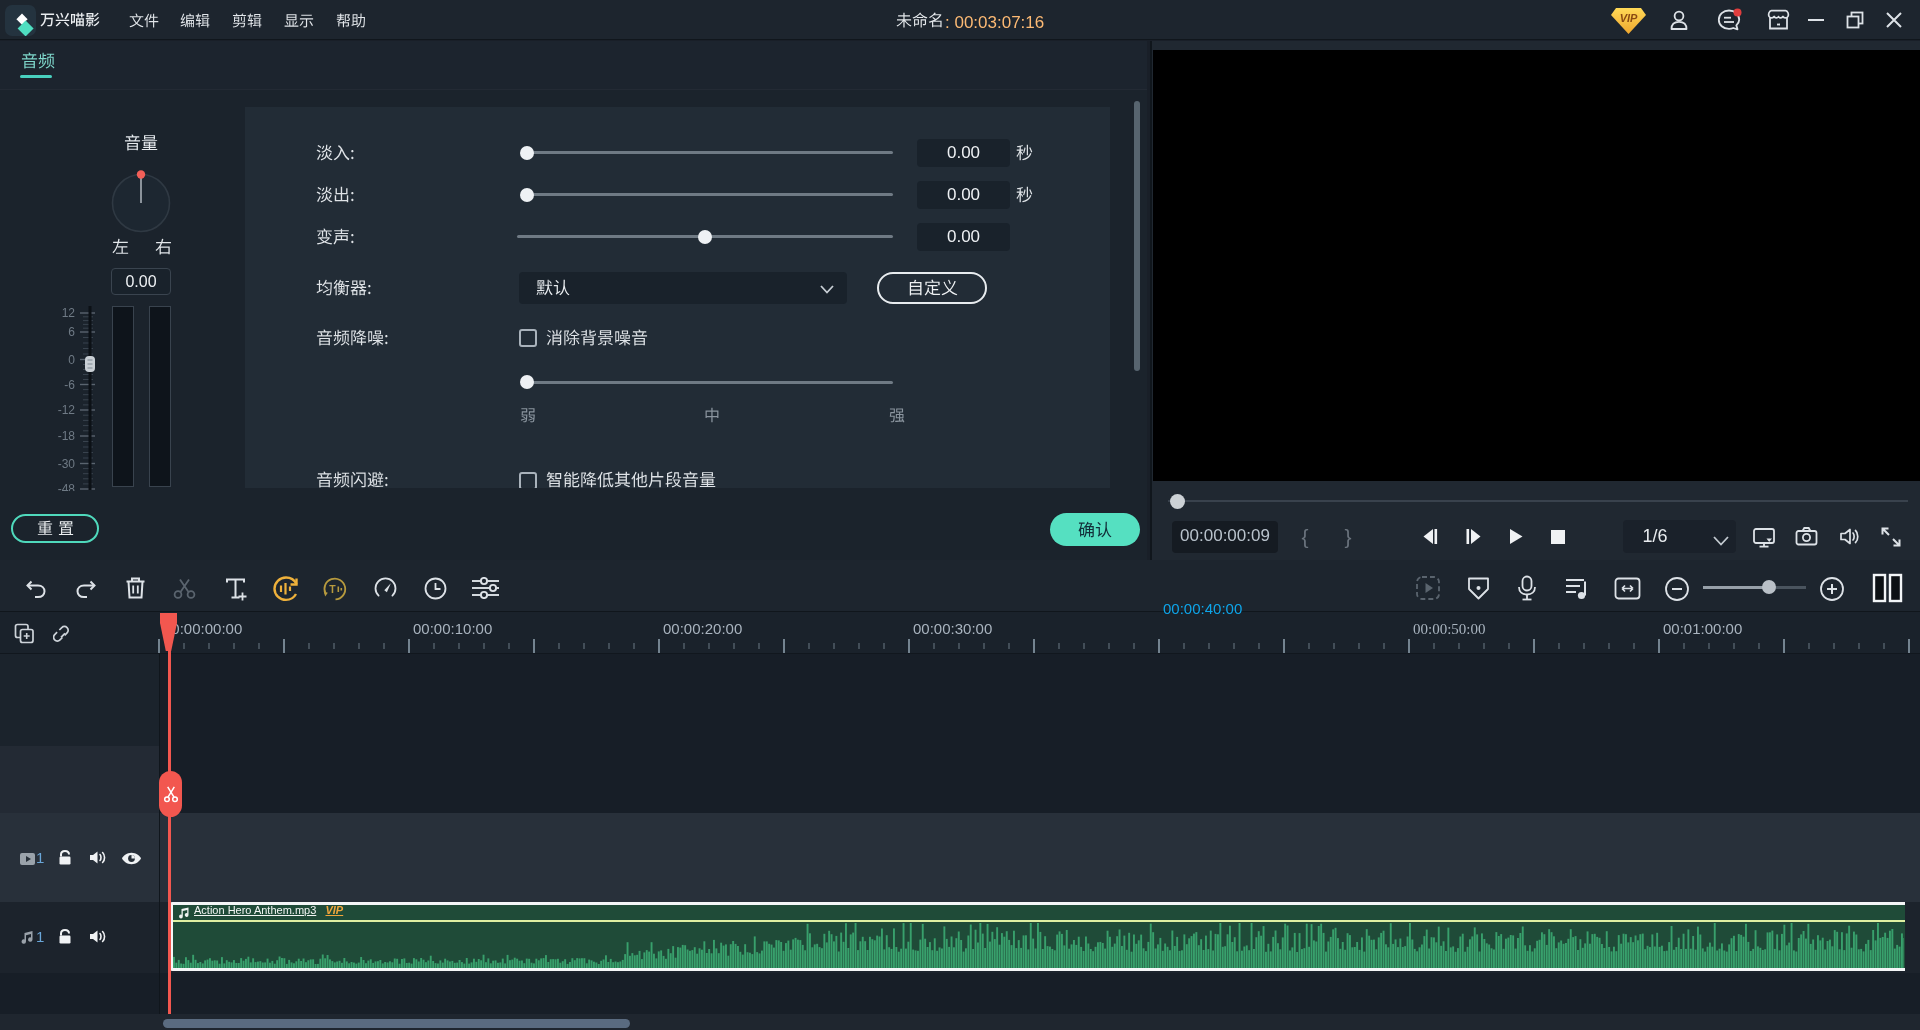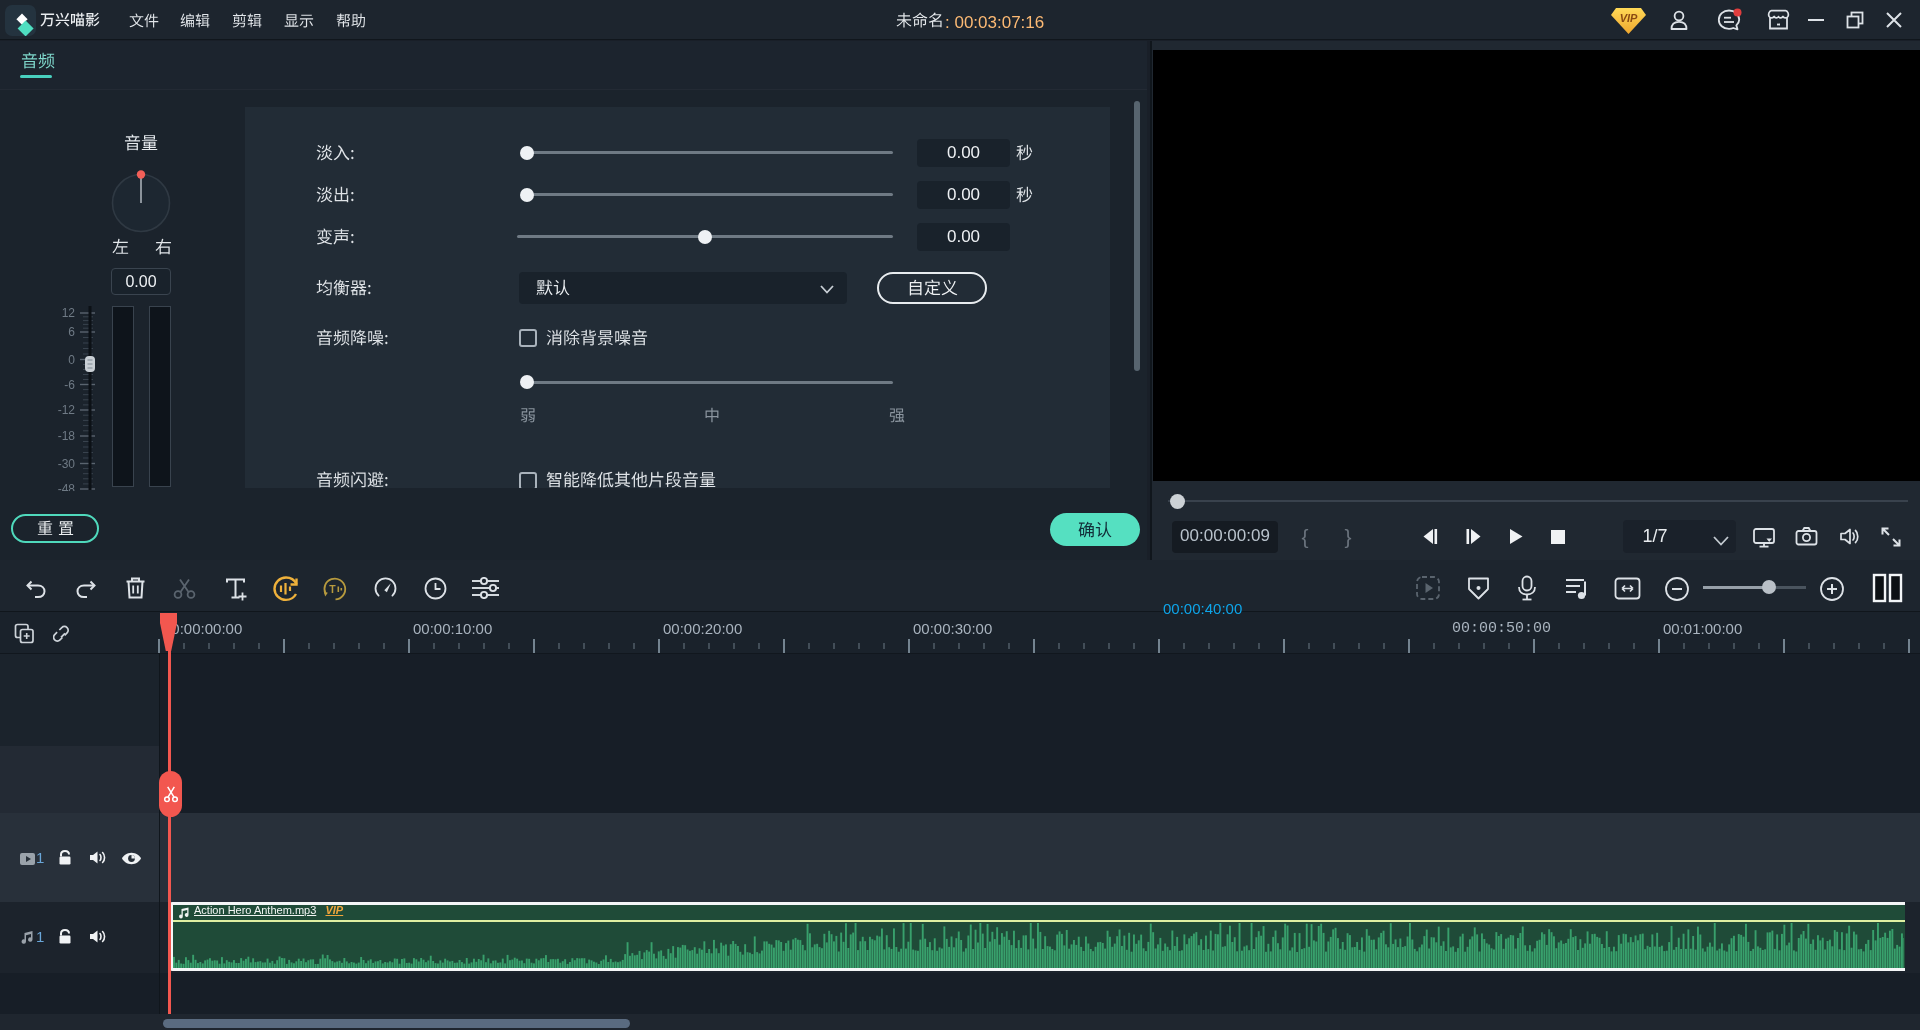--- a/index.html
+++ b/index.html
@@ -280,21 +280,21 @@
         <rect x="0.5" y="0" width="2.6" height="15" fill="#f0f2f4"></rect>
         <path d="M5 0 L5 15 L14.5 7.5 Z" fill="#f0f2f4"></path>
       </svg></div>
     <div style="position:absolute;left:1509px;top:529px;width:14px;height:15px;"><svg width="14" height="15" viewBox="0 0 14 15">
         <path d="M1 0 L13.5 7.5 L1 15 Z" fill="#f0f2f4"></path>
       </svg></div>
     <div style="position:absolute;left:1551px;top:530px;width:14px;height:14px;"><svg width="14" height="14" viewBox="0 0 14 14">
         <rect x="0" y="0" width="14" height="14" fill="#f0f2f4"></rect>
       </svg></div>
     <div style="position:absolute;left:1623px;top:520px;width:113px;height:33px;background:#1a212a;border-radius:4px;"></div>
-    <div style="position:absolute;top:526px;font-family:'Liberation Sans',sans-serif;font-size:18px;color:#e8ecef;line-height:1.2;white-space:nowrap;left:1655px;transform:translateX(-50%);">1/7</div>
+    <div style="position:absolute;top:526px;font-family:'Liberation Sans',sans-serif;font-size:18px;color:#e8ecef;line-height:1.2;white-space:nowrap;left:1655px;transform:translateX(-50%);">1/6</div>
     <div style="position:absolute;left:1713px;top:532px;width:16px;height:10px;"><svg width="16" height="10" viewBox="0 0 16 10">
         <path d="M1 1 L8 8.5 L15 1" fill="none" stroke="#c3cad0" stroke-width="1.8"></path>
       </svg></div>
     <div style="position:absolute;left:1752px;top:525px;width:24px;height:24px;"><svg width="24" height="24" viewBox="0 0 24 24">
         <rect x="2" y="4" width="20" height="14" rx="2" fill="none" stroke="#dde2e7" stroke-width="1.8"></rect>
         <line x1="12" y1="18" x2="12" y2="21.6" stroke="#dde2e7" stroke-width="1.8"></line>
         <line x1="7.5" y1="21.6" x2="16.5" y2="21.6" stroke="#dde2e7" stroke-width="1.8"></line>
         <path d="M14.5 13.5 L20 13.5 L17.2 17 Z" fill="#dde2e7"></path>
       </svg></div>
     <div style="position:absolute;left:1795px;top:525px;width:23px;height:23px;"><svg width="23" height="23" viewBox="0 0 23 23">
@@ -496,21 +496,21 @@
         <line x1="1834" y1="31" x2="1834" y2="37" stroke="#55616c" stroke-width="1.4"></line>
         <line x1="1859" y1="31" x2="1859" y2="37" stroke="#55616c" stroke-width="1.4"></line>
         <line x1="1884" y1="31" x2="1884" y2="37" stroke="#55616c" stroke-width="1.4"></line>
         <line x1="1909" y1="27" x2="1909" y2="41" stroke="#8b9dab" stroke-width="1.6"></line>
       </svg></div>
     <div style="position:absolute;top:620px;font-family:'Liberation Sans',sans-serif;font-size:15px;color:#a9b4bf;line-height:1.2;white-space:nowrap;left:163px;">00:00:00:00</div>
     <div style="position:absolute;top:620px;font-family:'Liberation Sans',sans-serif;font-size:15px;color:#a9b4bf;line-height:1.2;white-space:nowrap;left:413px;">00:00:10:00</div>
     <div style="position:absolute;top:620px;font-family:'Liberation Sans',sans-serif;font-size:15px;color:#a9b4bf;line-height:1.2;white-space:nowrap;left:663px;">00:00:20:00</div>
     <div style="position:absolute;top:620px;font-family:'Liberation Sans',sans-serif;font-size:15px;color:#a9b4bf;line-height:1.2;white-space:nowrap;left:913px;">00:00:30:00</div>
     <div style="position:absolute;top:600px;font-family:'Liberation Sans',sans-serif;font-size:15px;color:#0ea5e9;line-height:1.2;white-space:nowrap;left:1163px;">00:00:40:00</div>
-    <div style="position:absolute;top:620px;font-family:Liberation Mono, monospace;font-size:15px;color:#a9b4bf;line-height:1.2;white-space:nowrap;left:1413px;margin-left:39px;">00:00:50:00</div>
+    <div style="position:absolute;top:620px;font-family:Liberation Serif, serif;font-size:15px;color:#a9b4bf;line-height:1.2;white-space:nowrap;left:1413px;">00:00:50:00</div>
     <div style="position:absolute;top:620px;font-family:'Liberation Sans',sans-serif;font-size:15px;color:#a9b4bf;line-height:1.2;white-space:nowrap;left:1663px;">00:01:00:00</div>
     <div style="position:absolute;left:0px;top:654px;width:1920px;height:360px;background:#171e27;"></div>
     <div style="position:absolute;left:0px;top:654px;width:159px;height:92px;background:#1b232c;"></div>
     <div style="position:absolute;left:0px;top:746px;width:159px;height:67px;background:#232a34;"></div>
     <div style="position:absolute;left:0px;top:813px;width:1920px;height:89px;background:#28303a;"></div>
     <div style="position:absolute;left:0px;top:902px;width:1920px;height:71px;background:#1c232c;"></div>
     <div style="position:absolute;left:159px;top:654px;width:1px;height:360px;background:#10161c;"></div>
     <div style="position:absolute;left:20px;top:851px;width:15px;height:12px;"><svg width="15" height="12" viewBox="0 0 15 12">
         <rect x="0" y="0" width="15" height="12" rx="2" fill="#9aa2aa"></rect>
         <path d="M6 3 L11 6 L6 9 Z" fill="#272f38"></path>

